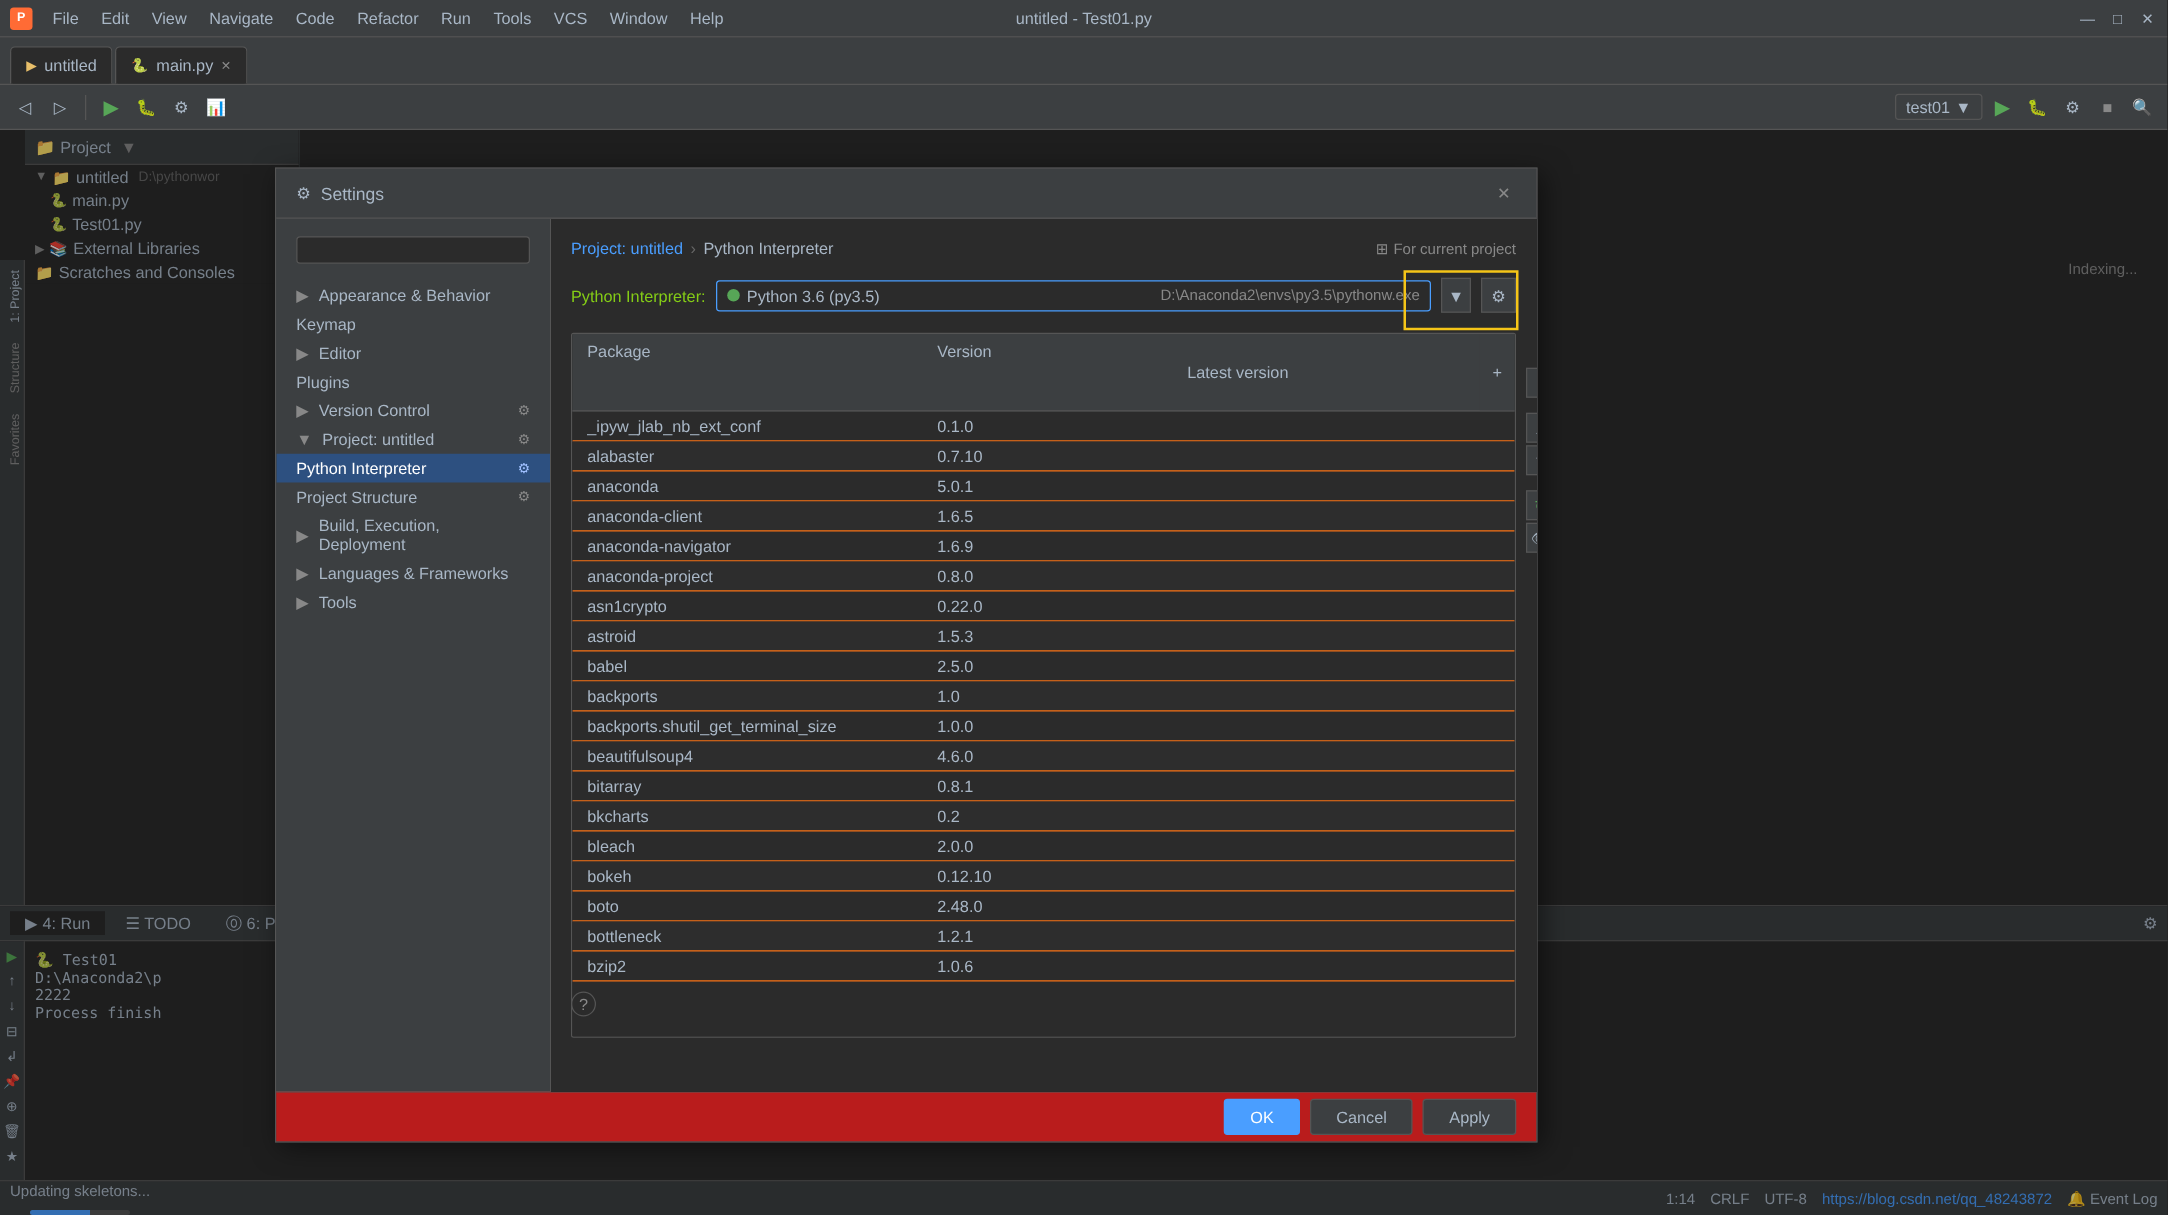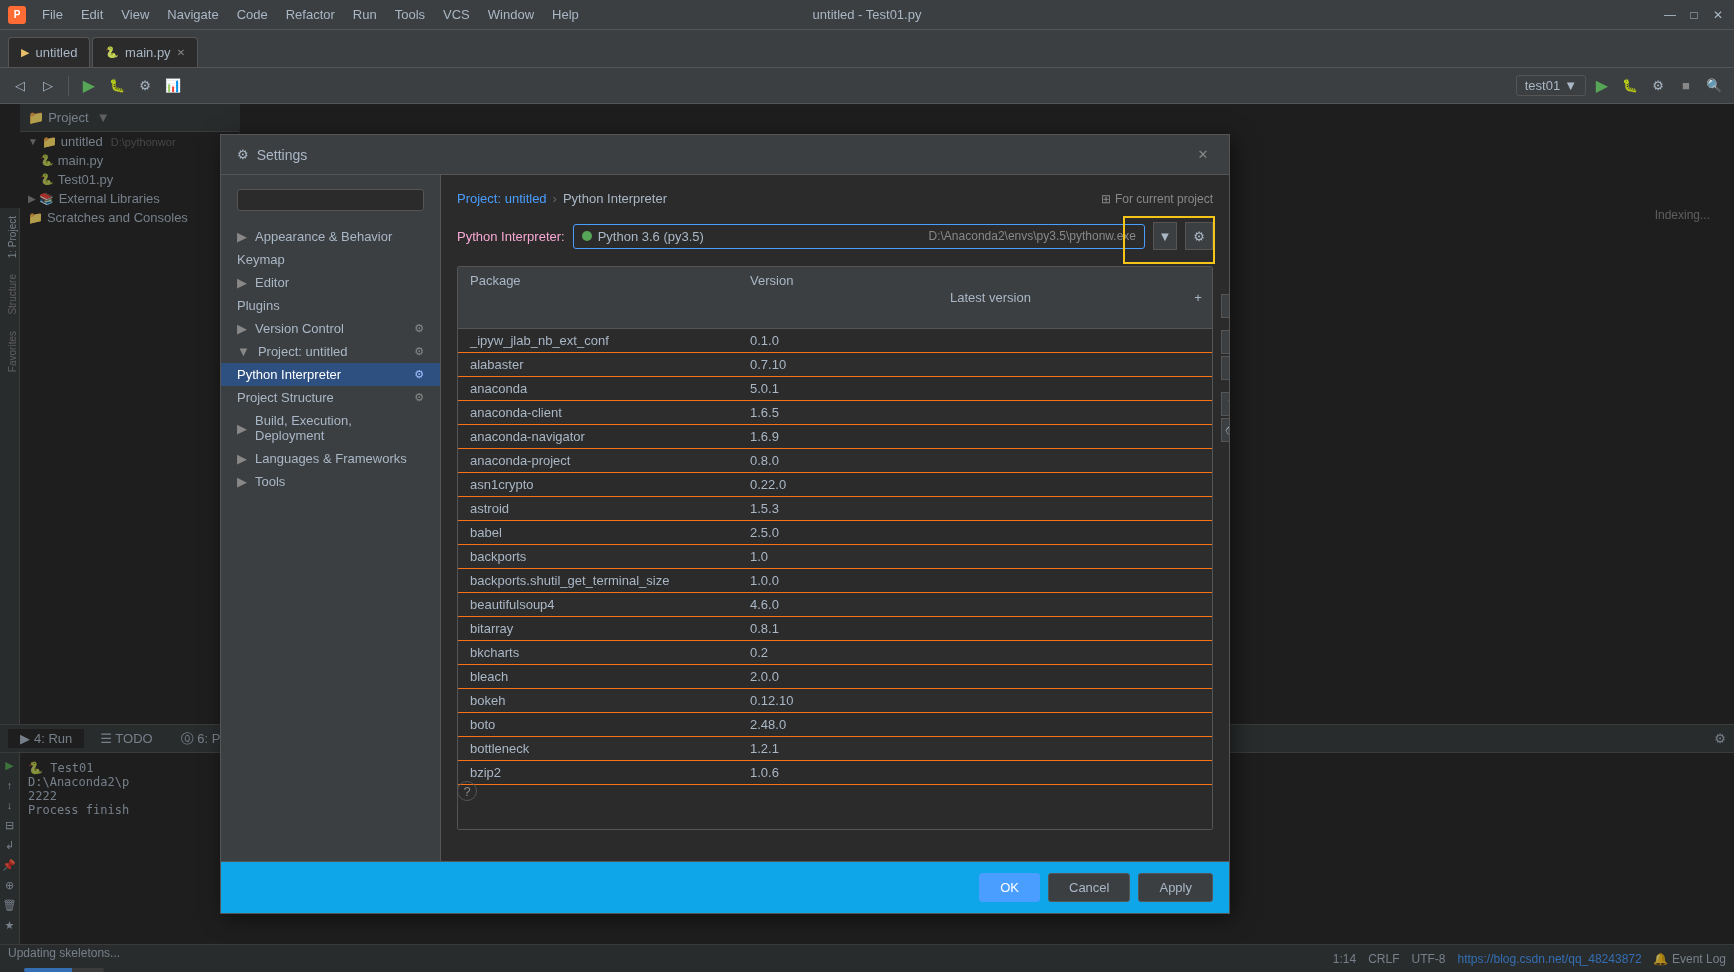--- a/index.html
+++ b/index.html
@@ -221,21 +221,21 @@
       display: flex; align-items: center; gap: 4px;
       color: #888; font-size: 12px;
     }
 
     
     .interpreter-row {
       display: flex; align-items: center; gap: 8px;
       margin-bottom: 16px;
       position: relative;
     }
-    .interpreter-label { color: #f9a8d4; white-space: nowrap; }
+    .interpreter-label { color: #84cc16; white-space: nowrap; }
     .interpreter-select {
       flex: 1;
       background: #2b2b2b;
       border: 1px solid #4a9eff;
       border-radius: 3px;
       padding: 4px 8px;
       color: #a9b7c6;
       display: flex; align-items: center; gap: 6px;
       position: relative;
     }
@@ -320,22 +320,22 @@
     .table-action-btn {
       width: 24px; height: 24px;
       background: #3c3f41;
       border: 1px solid #555;
       display: flex; align-items: center; justify-content: center;
       cursor: pointer; color: #a9b7c6;
     }
 
     
     .modal-footer {
-      height: 52px;
-      background: #0ea5e9;
+      height: 40px;
+      background: #b91c1c;
       border-top: 1px solid #555;
       display: flex; align-items: center;
       justify-content: flex-end;
       padding: 0 16px; gap: 8px;
     }
     .btn {
       padding: 6px 20px;
       border-radius: 3px;
       cursor: pointer;
       font-size: 13px;

